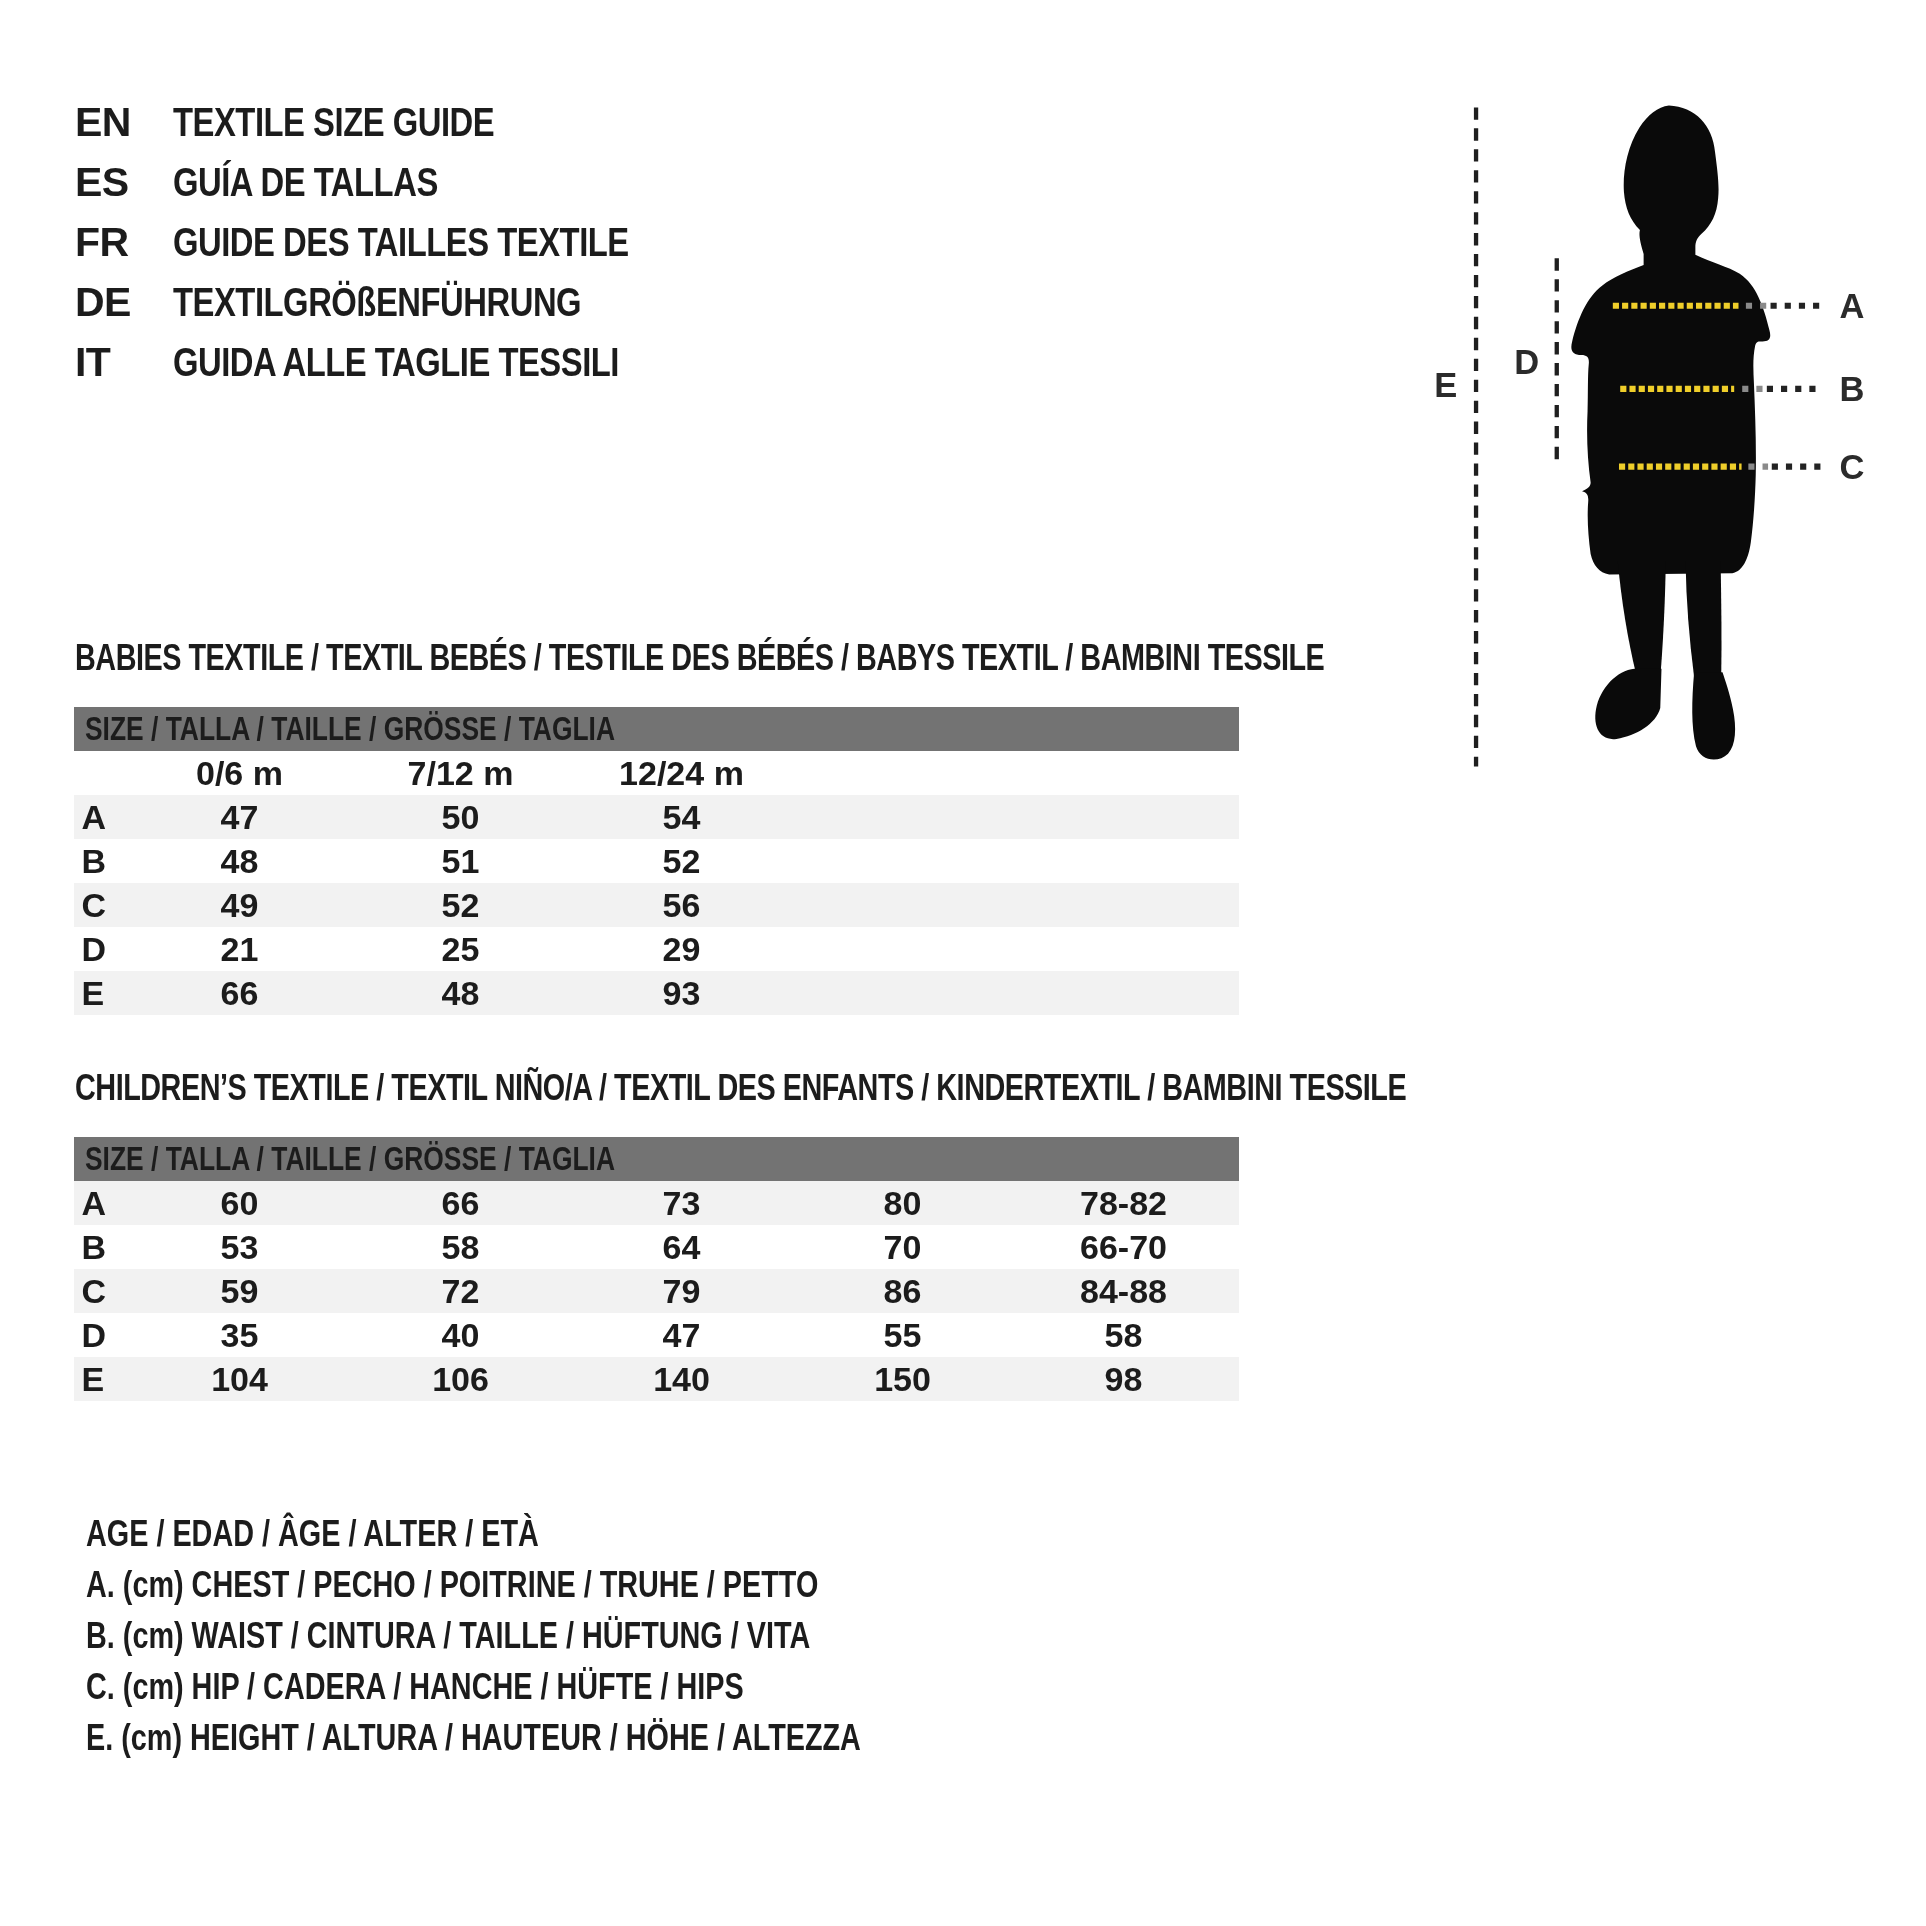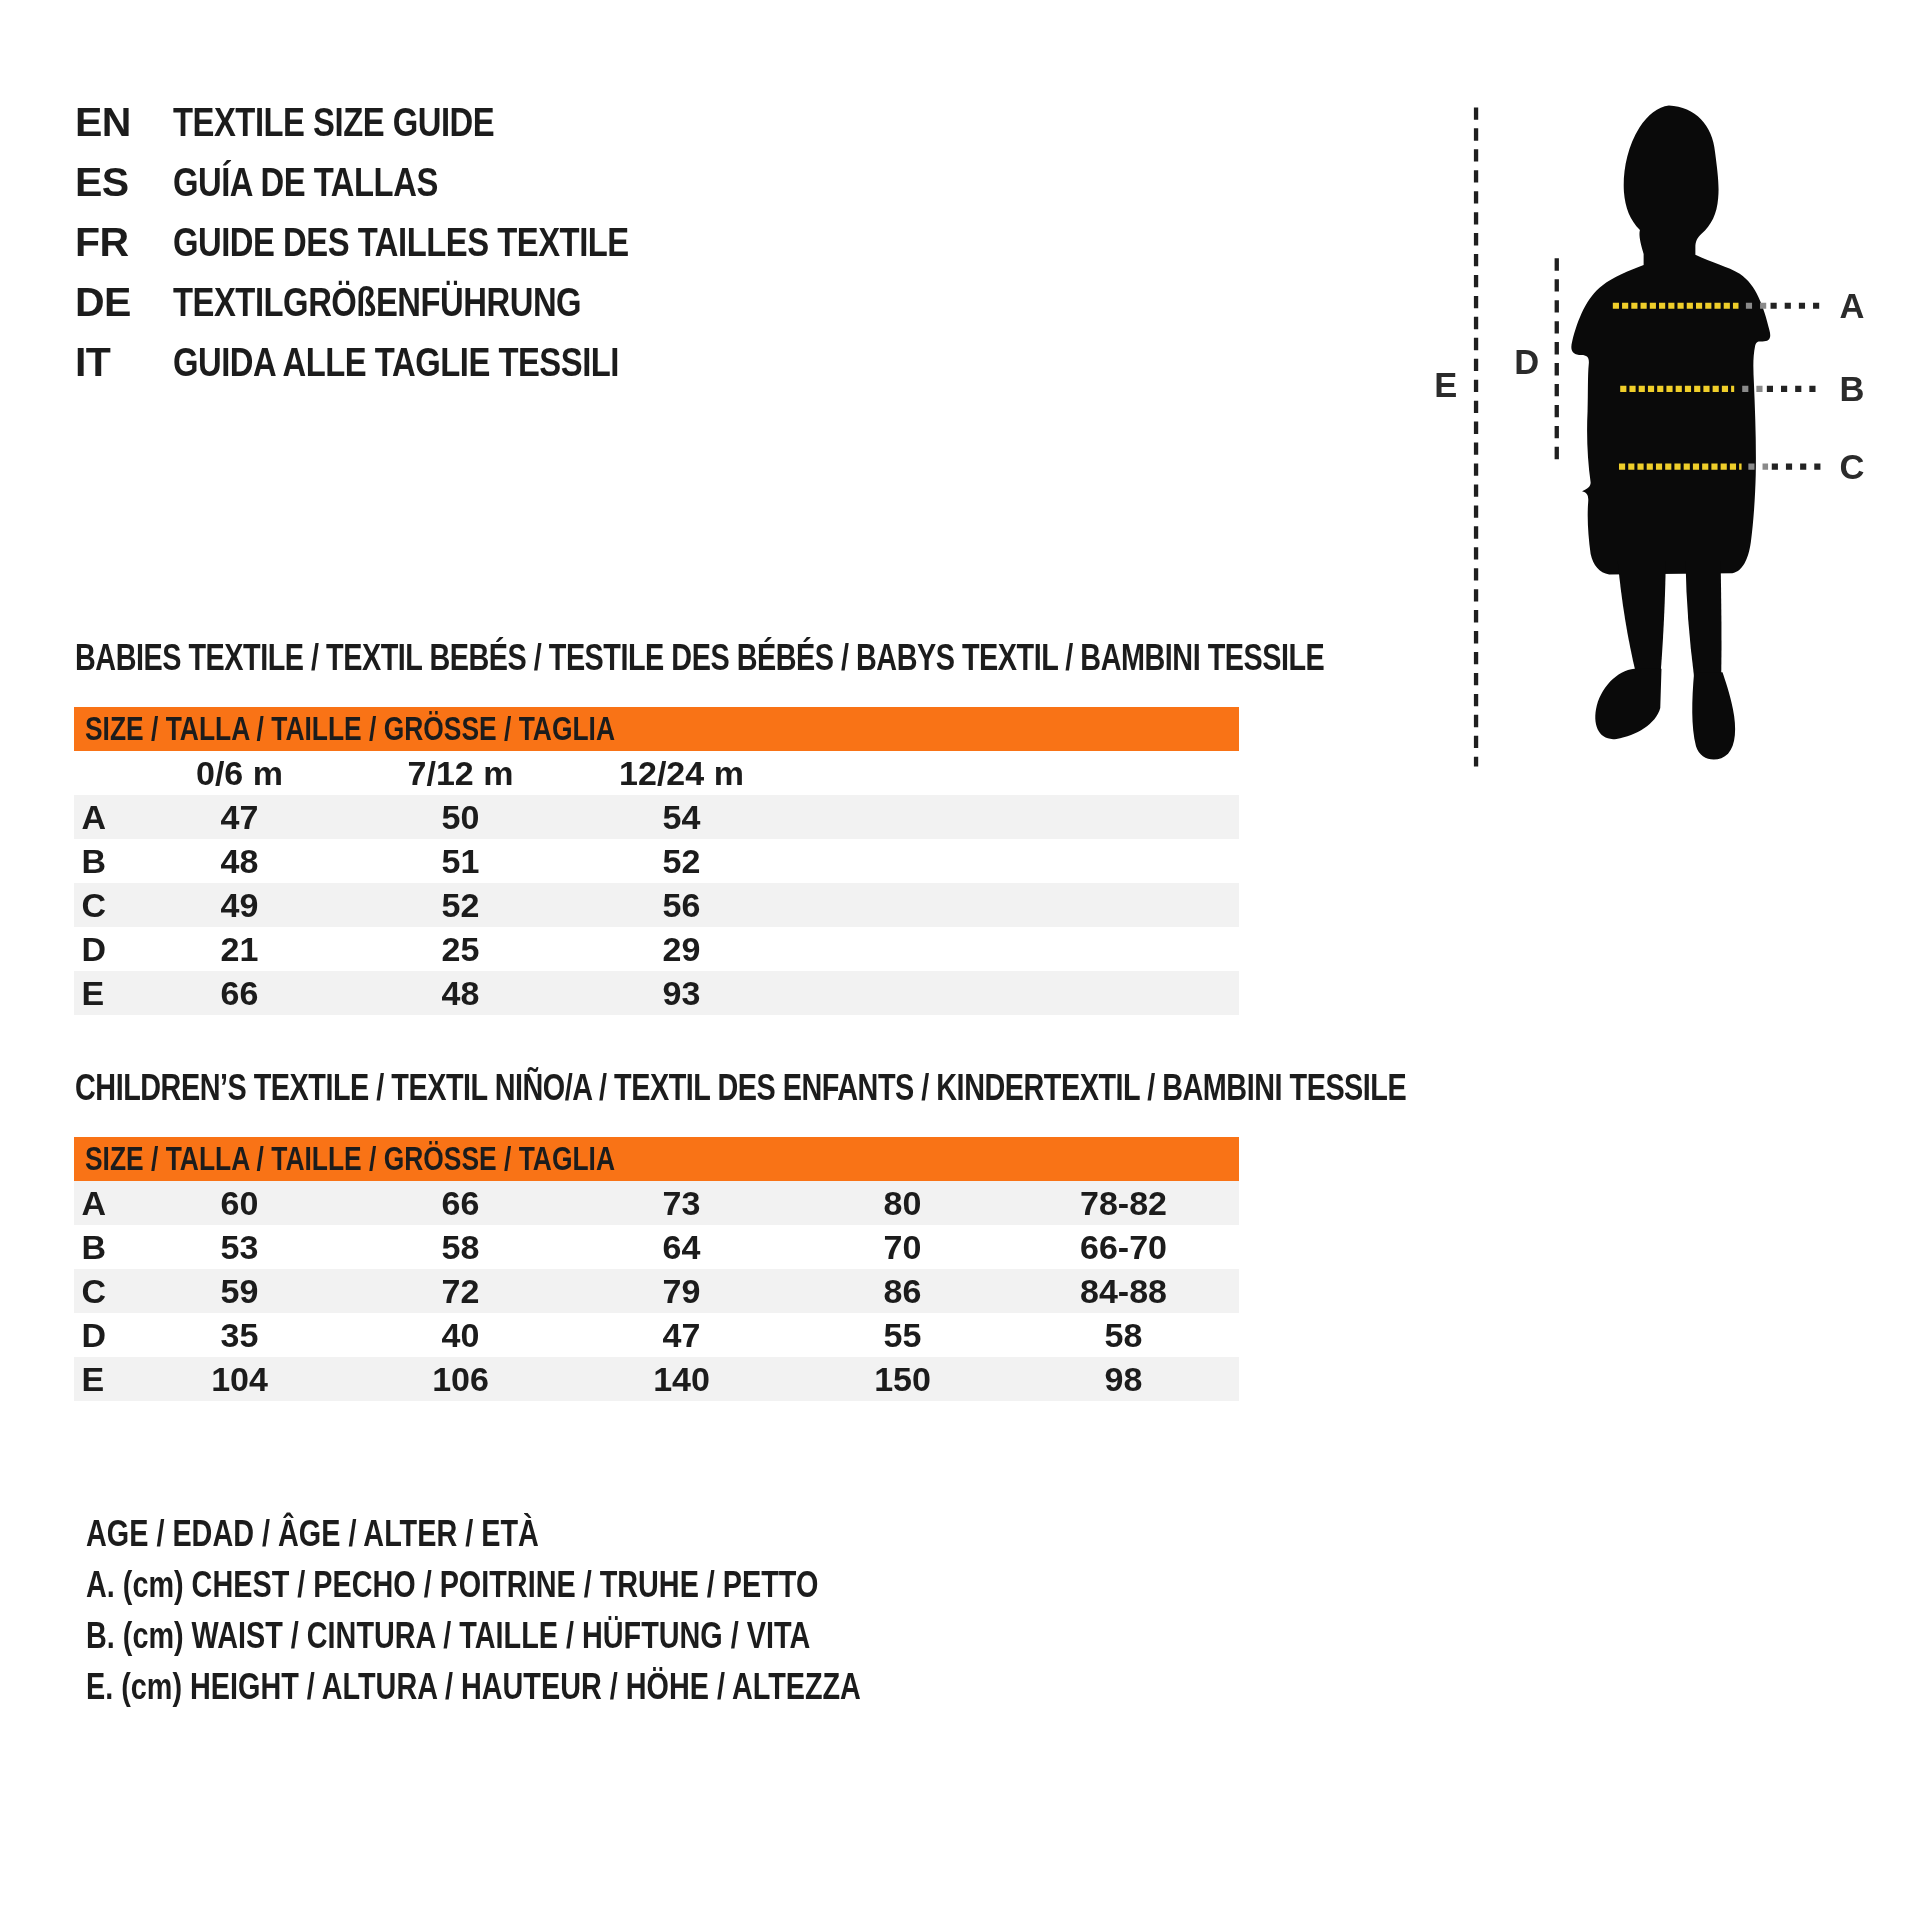--- a/index.html
+++ b/index.html
@@ -13,21 +13,21 @@
   
   .sec-title{position:absolute;left:75px;font-size:36px;font-weight:bold;line-height:1;letter-spacing:-0.6px;}
   .sec-title.babies-t{top:640px;}
   .sec-title.children-t{top:1070px;}
   
   .table{position:absolute;left:74px;width:1165px;}
   .table.babies{top:707px;}
   .table.children{top:1137px;}
   .babies .band,.babies .trow{height:44px;}
   .children .band,.children .trow{height:44px;}
-  .band{background:#f97316;display:flex;align-items:center;padding-left:11px;font-size:33px;font-weight:bold;}
+  .band{background:#737373;display:flex;align-items:center;padding-left:11px;font-size:33px;font-weight:bold;}
   .trow{display:flex;align-items:center;font-size:34px;font-weight:bold;}
   .trow.stripe{background:#f2f2f2;}
   .cl{width:55px;flex:0 0 55px;padding-left:7.4px;box-sizing:border-box;}
   .cv{width:221px;flex:0 0 221px;text-align:center;}
   
   .legend{position:absolute;left:75px;top:1508px;}
   .legend-line{height:51px;display:flex;align-items:center;font-size:36px;font-weight:bold;margin-left:11px;}
   
   .figure{position:absolute;left:1423px;top:92px;width:493px;height:690px;}
   .figure text{font-weight:bold;fill:#2b2b2b;font-size:56px;font-family:"Liberation Sans","DejaVu Sans",sans-serif;}
@@ -216,18 +216,21 @@
     <div class="legend-line">
         <span class="cond">AGE / EDAD / ÂGE / ALTER / ETÀ</span>
       </div>
     <div class="legend-line">
         <span class="cond">A. (cm) CHEST / PECHO / POITRINE / TRUHE / PETTO</span>
       </div>
     <div class="legend-line">
         <span class="cond">B. (cm) WAIST / CINTURA / TAILLE / HÜFTUNG / VITA</span>
       </div>
     <div class="legend-line">
+        <span class="cond">C. (cm) HIP / CADERA / HANCHE / HÜFTE / HIPS</span>
+      </div>
+    <div class="legend-line">
         <span class="cond">E. (cm) HEIGHT / ALTURA / HAUTEUR / HÖHE / ALTEZZA</span>
       </div>
   </div>
 
 </div>
 
 
 </body></html>

